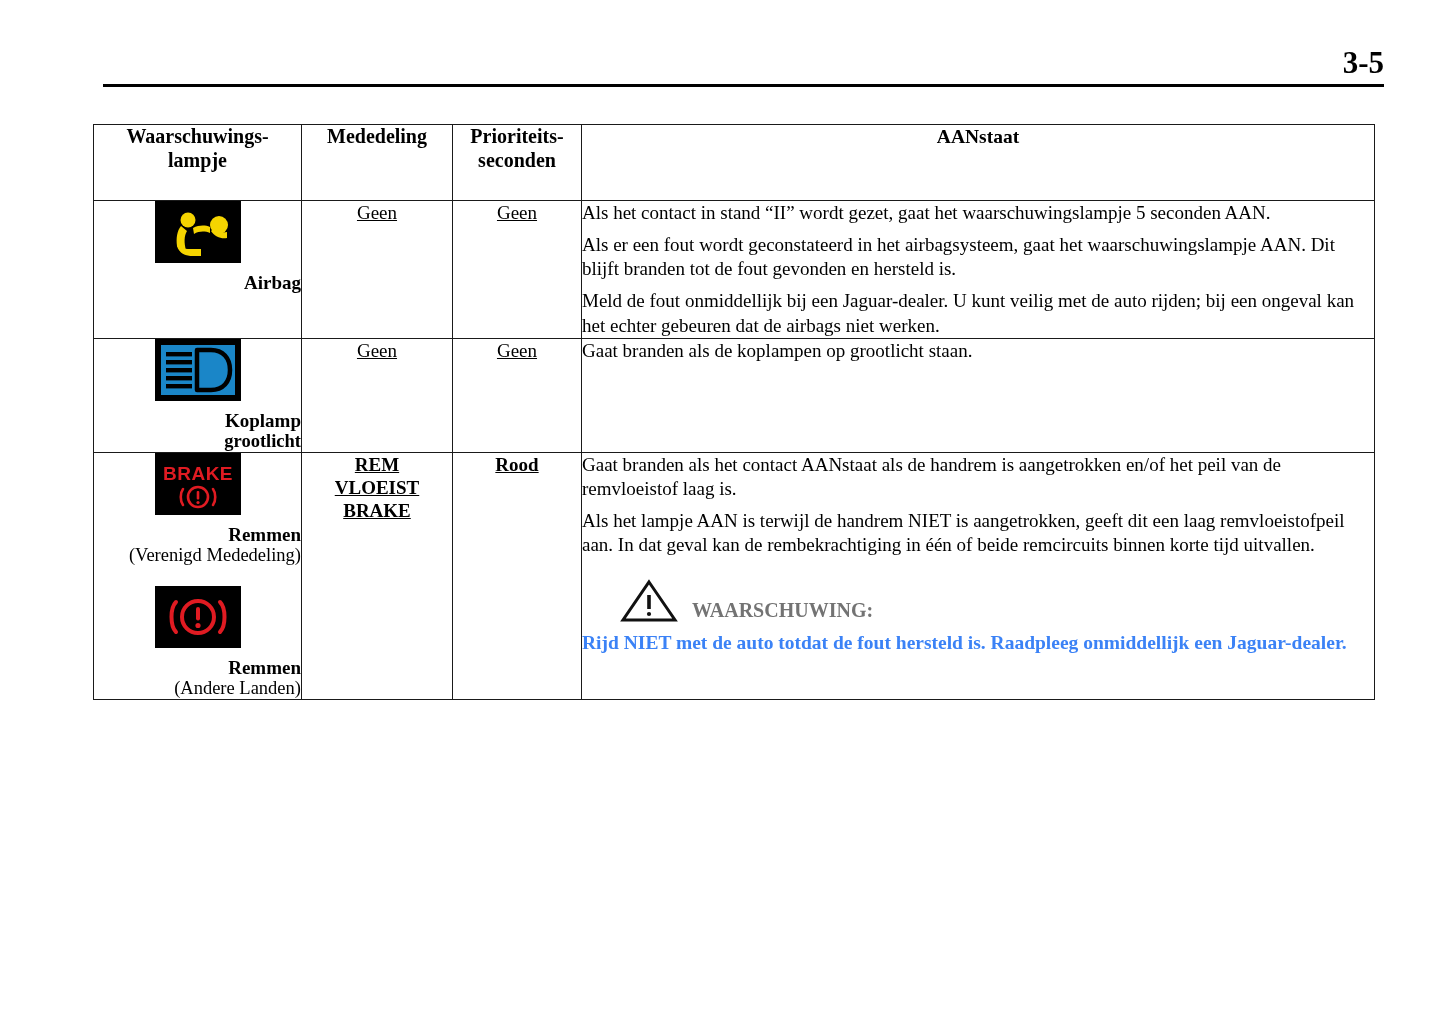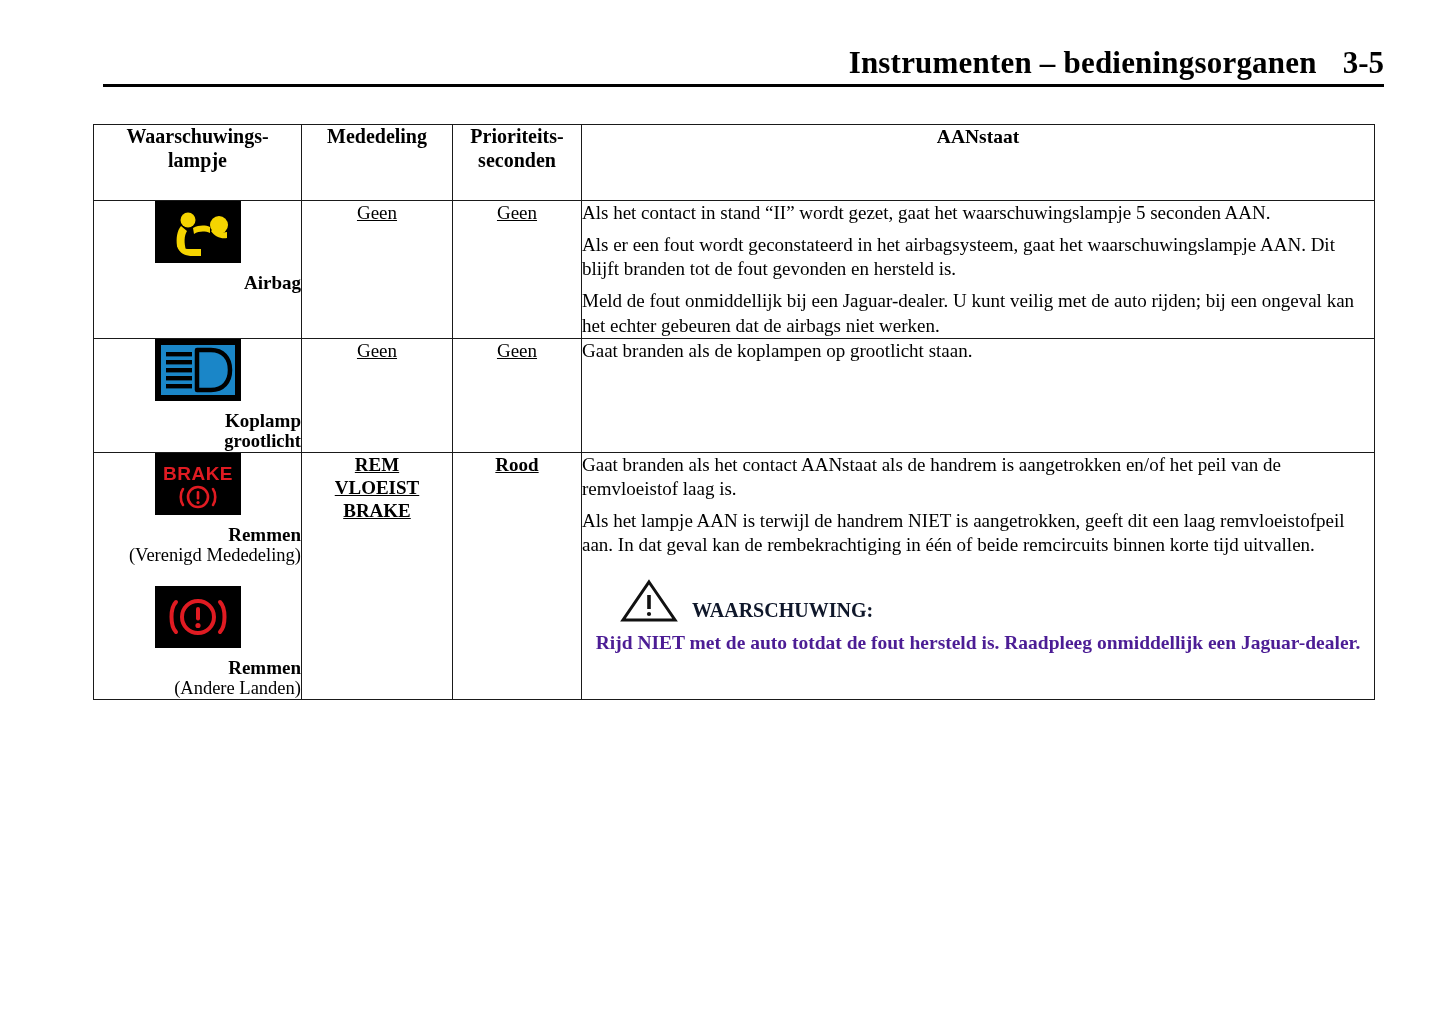--- a/index.html
+++ b/index.html
@@ -136,40 +136,38 @@
   
   .warn-block { margin-top: 22px; }
   .warn-head {
     display: flex;
     align-items: flex-end;
     gap: 14px;
     margin-left: 38px;
   }
   .warn-tri { width: 58px; height: 44px; display: block; }
   .warn-head-text {
-    color: #0f172a;
+    color: #737373;
     font-weight: bold;
     font-size: 20px;
     line-height: 1;
     padding-bottom: 3px;
   }
   .warn-body {
-    color: #4c1d95;
+    color: #3b82f6;
     font-weight: bold;
     font-size: 19.5px;
     line-height: 1.26;
     margin-top: 8px;
-    text-align: center;
   }
 </style>
 </head>
 <body>
 
 <div class="page-header">
-  <div class="page-header-title">Instrumenten – bedieningsorganen</div>
   <div class="page-header-number">3-5</div>
 </div>
 <div class="header-rule"></div>
 
 <div class="table-wrap">
 <table class="warn-table">
   <colgroup>
     <col class="c-lamp">
         <col class="c-msg">
         <col class="c-prio">

